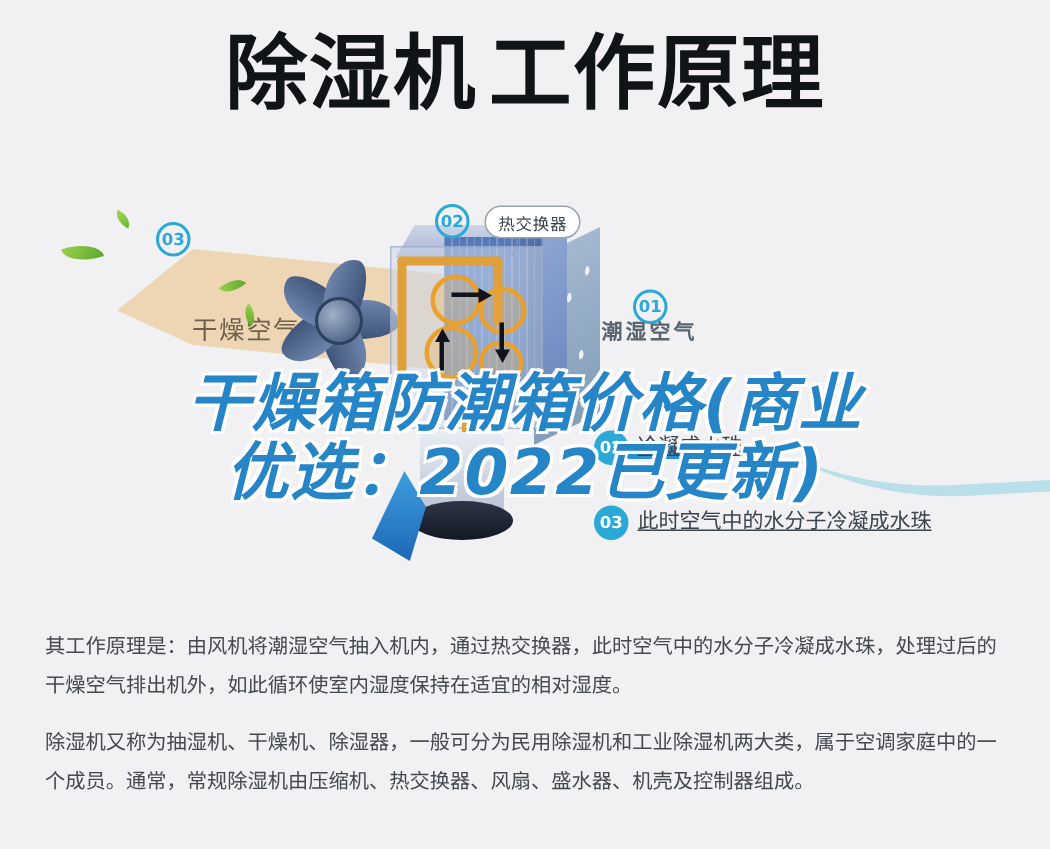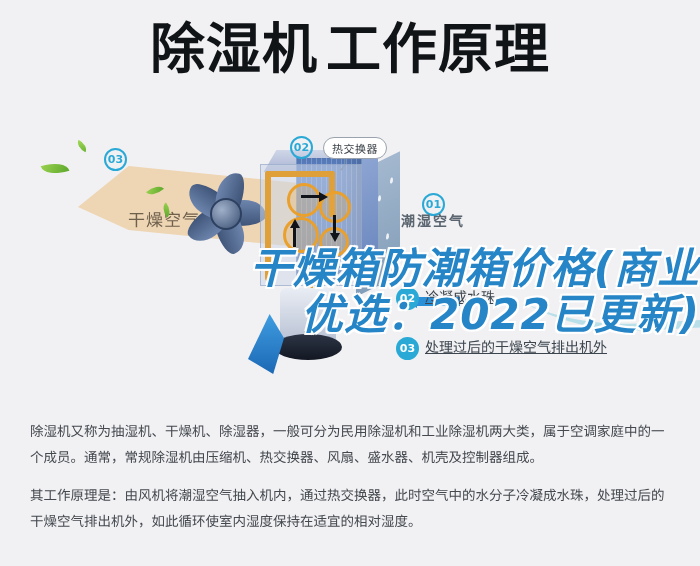--- a/index.html
+++ b/index.html
@@ -181,21 +181,21 @@
 
   
   .note{position:absolute;font-size:14px;color:#3c454e;white-space:nowrap;text-decoration:underline;}
   .note .badge{margin-right:6px;}
   .note-02{left:396px;top:168px;}
   .note-03{left:396px;top:218px;}
 
   
   .watermark{
     position:absolute;left:0;top:246px;width:700px;
-    text-align:right;pointer-events:none;
+    text-align:center;pointer-events:none;
     font-family:"DejaVu Sans","Liberation Sans",sans-serif;
     font-size:42px;line-height:46px;font-weight:bold;font-style:italic;
     color:#2585c6;
     letter-spacing:1px;
     -webkit-text-stroke:3px #ffffff;
     paint-order:stroke fill;
     text-shadow:
       0 0 0 #fff,
       2px 2px 0 rgba(255,255,255,.9),
       -2px 2px 0 rgba(255,255,255,.9),
@@ -307,27 +307,27 @@
 
     <div class="callout co-01">
       <span class="badge">01</span>
     </div>
     <div class="lbl-humid">潮湿空气</div>
 
     <div class="note note-02">
       <span class="badge solid">02</span><span>冷凝成水珠</span>
     </div>
     <div class="note note-03">
-      <span class="badge solid">03</span><span>处理过后的干燥空气排出机外</span>
+      <span class="badge solid">03</span><span>此时空气中的水分子冷凝成水珠</span>
     </div>
   </div>
 
   <div class="watermark">
     <span class="wm-line">干燥箱防潮箱价格(商业</span>
     <span class="wm-line">优选：2022已更新)</span>
   </div>
 
   <div class="body-text">
+    <p>其工作原理是：由风机将潮湿空气抽入机内，通过热交换器，此时空气中的水分子冷凝成水珠，处理过后的干燥空气排出机外，如此循环使室内湿度保持在适宜的相对湿度。</p>
     <p>除湿机又称为抽湿机、干燥机、除湿器，一般可分为民用除湿机和工业除湿机两大类，属于空调家庭中的一个成员。通常，常规除湿机由压缩机、热交换器、风扇、盛水器、机壳及控制器组成。</p>
-    <p>其工作原理是：由风机将潮湿空气抽入机内，通过热交换器，此时空气中的水分子冷凝成水珠，处理过后的干燥空气排出机外，如此循环使室内湿度保持在适宜的相对湿度。</p>
   </div>
 
 </div>
 
 </body></html>

